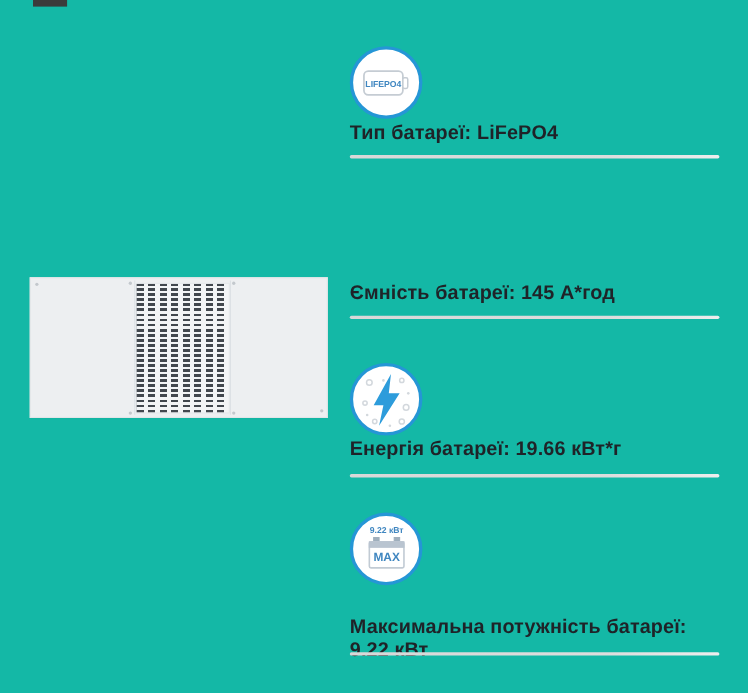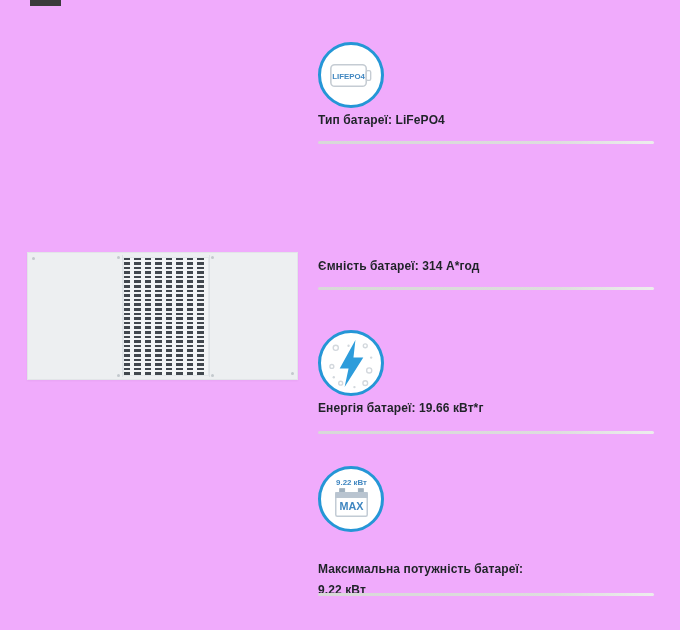--- a/index.html
+++ b/index.html
@@ -1,17 +1,17 @@
 <!DOCTYPE html>
 <html><head>
 <meta charset="utf-8">
 <style>
   * { margin:0; padding:0; box-sizing:border-box; }
   html,body { width:680px; height:630px; background:#ffffff; font-family:"Liberation Sans", sans-serif; overflow:hidden; }
-  .page { position:relative; width:680px; height:630px; background:#f0abfc; }
+  .page { position:relative; width:680px; height:630px; background:#14b8a6; }
 
   
   .edge-fragment { position:absolute; left:30px; top:0; width:31px; height:6px; background:#3b3b3b; }
 
   
   .product-panel { position:absolute; left:27px; top:252px; width:271px; height:128px;
     background:#edeff1; border:1px solid #e2e5e8; box-shadow:0 1px 2px rgba(0,0,0,0.04); }
   .seam { position:absolute; top:2px; bottom:2px; width:1px; background:#dde1e5; }
   .seam.s1 { left:94px; } .seam.s2 { left:181px; }
   .vent { position:absolute; left:95px; top:4px; width:86px; height:119px;
@@ -24,21 +24,21 @@
   .screw.a { left:4px; top:4px; } .screw.b { left:263px; top:119px; }
   .screw.c { left:89px; top:3px; } .screw.d { left:183px; top:3px; }
   .screw.e { left:89px; top:121px; } .screw.f { left:183px; top:121px; }
 
   
   .icon-circle { position:absolute; left:318px; width:66px; height:66px; border-radius:50%;
     border:3.5px solid #2596d6; background:#ffffff; display:flex; align-items:center; justify-content:center; }
   .ic1 { top:42px; } .ic2 { top:186px; } .ic3 { top:330px; } .ic4 { top:466px; }
 
   .feature-label { position:absolute; left:318px; width:336px; color:#1f2328;
-    font-size:12px; font-weight:700; line-height:21px; letter-spacing:0.1px; }
+    font-size:18px; font-weight:700; line-height:21px; letter-spacing:0.1px; }
   .fl1 { top:110px; } .fl2 { top:256px; } .fl3 { top:398px; } .fl4 { top:559px; }
   .feature-label .line2 { display:block; }
 
   .divider { position:absolute; left:318px; width:336px; height:3px; border-radius:2px;
     background:linear-gradient(90deg,#d8d8d8 0%, #dddddd 70%, #ededed 100%); }
   .dv1 { top:141px; } .dv2 { top:287px; } .dv3 { top:431px; } .dv4 { top:593px; }
 
   svg { display:block; }
   .svg-blue-text { fill:#3f86c0; font-family:"Liberation Sans", sans-serif; font-weight:700; }
 </style>
@@ -67,21 +67,21 @@
       <rect x="45" y="25" width="4.5" height="10" rx="1.5" fill="#ffffff" stroke="#c5ccd3" stroke-width="1.4"></rect>
       <text x="27" y="33.5" text-anchor="middle" class="svg-blue-text" font-size="8">LIFEPO4</text>
     </svg>
   </div>
   <div class="feature-label fl1">
     <span>Тип батареї: LiFePO4</span>
   </div>
   <div class="divider dv1"></div>
 
   <div class="feature-label fl2">
-    <span>Ємність батареї: 314 А*год</span>
+    <span>Ємність батареї: 145 А*год</span>
   </div>
   <div class="divider dv2"></div>
 
   <div class="icon-circle ic3">
     <svg width="59" height="59" viewBox="0 0 60 60">
       <circle cx="14" cy="14" r="2.6" fill="none" stroke="#d3d8dd" stroke-width="1.4"></circle>
       <circle cx="44" cy="12" r="2" fill="none" stroke="#d3d8dd" stroke-width="1.4"></circle>
       <circle cx="10" cy="33" r="2" fill="none" stroke="#d3d8dd" stroke-width="1.4"></circle>
       <circle cx="48" cy="37" r="2.6" fill="none" stroke="#d3d8dd" stroke-width="1.4"></circle>
       <circle cx="19" cy="50" r="2" fill="none" stroke="#d3d8dd" stroke-width="1.4"></circle>

